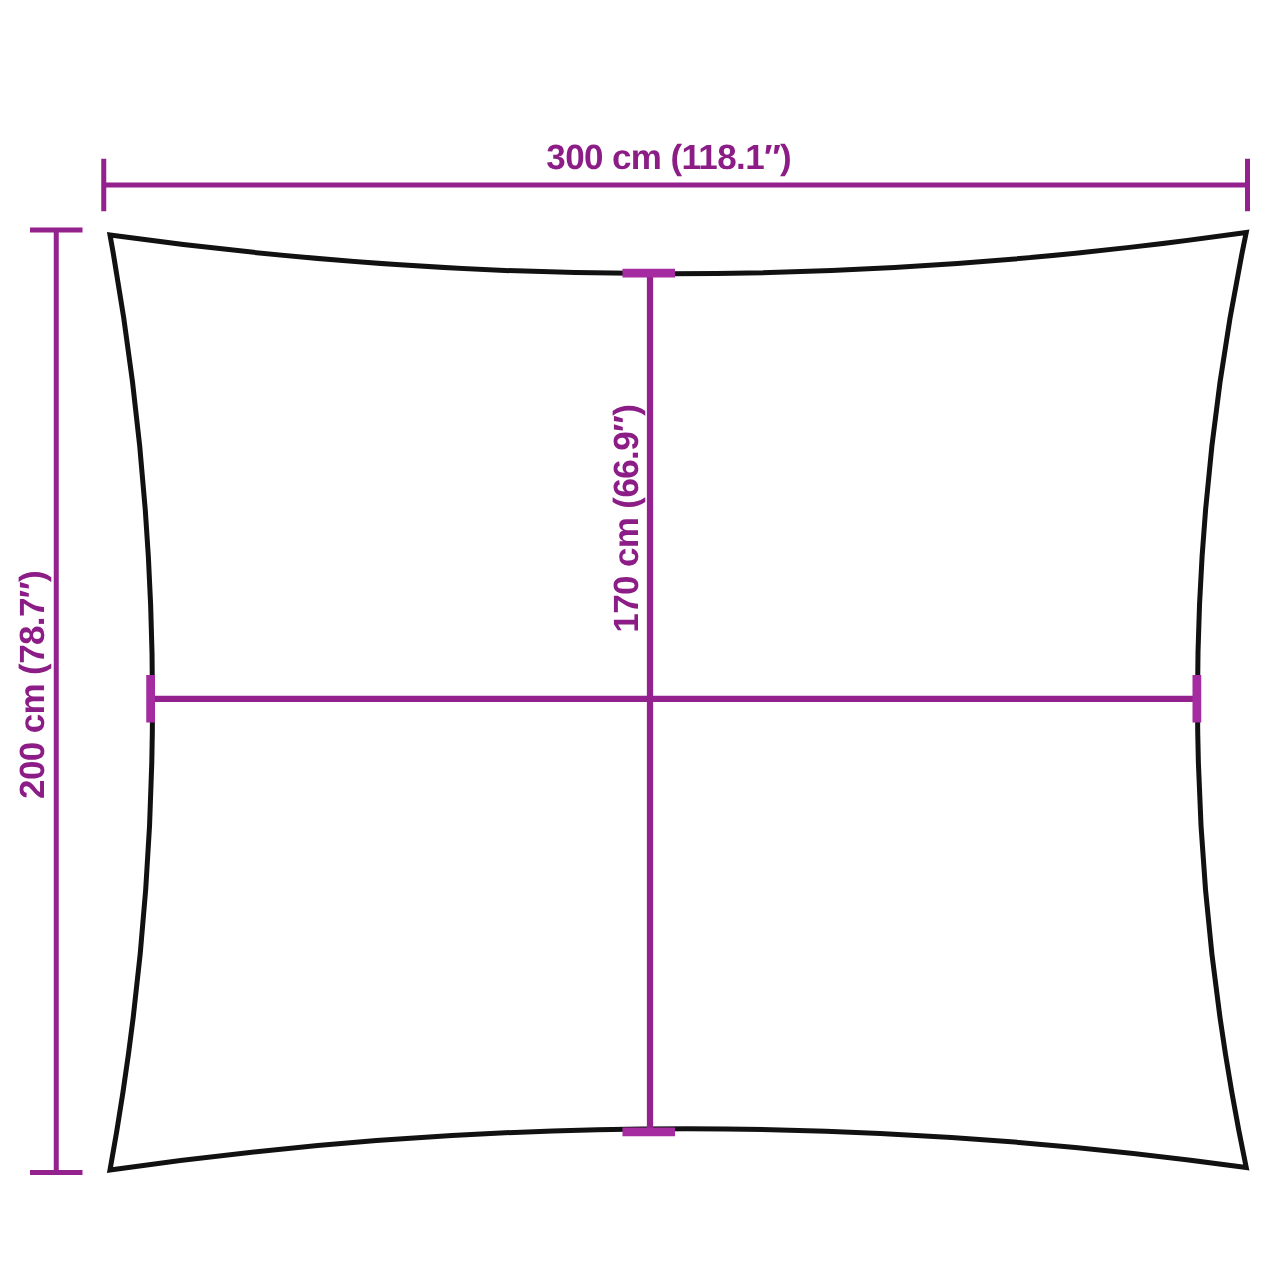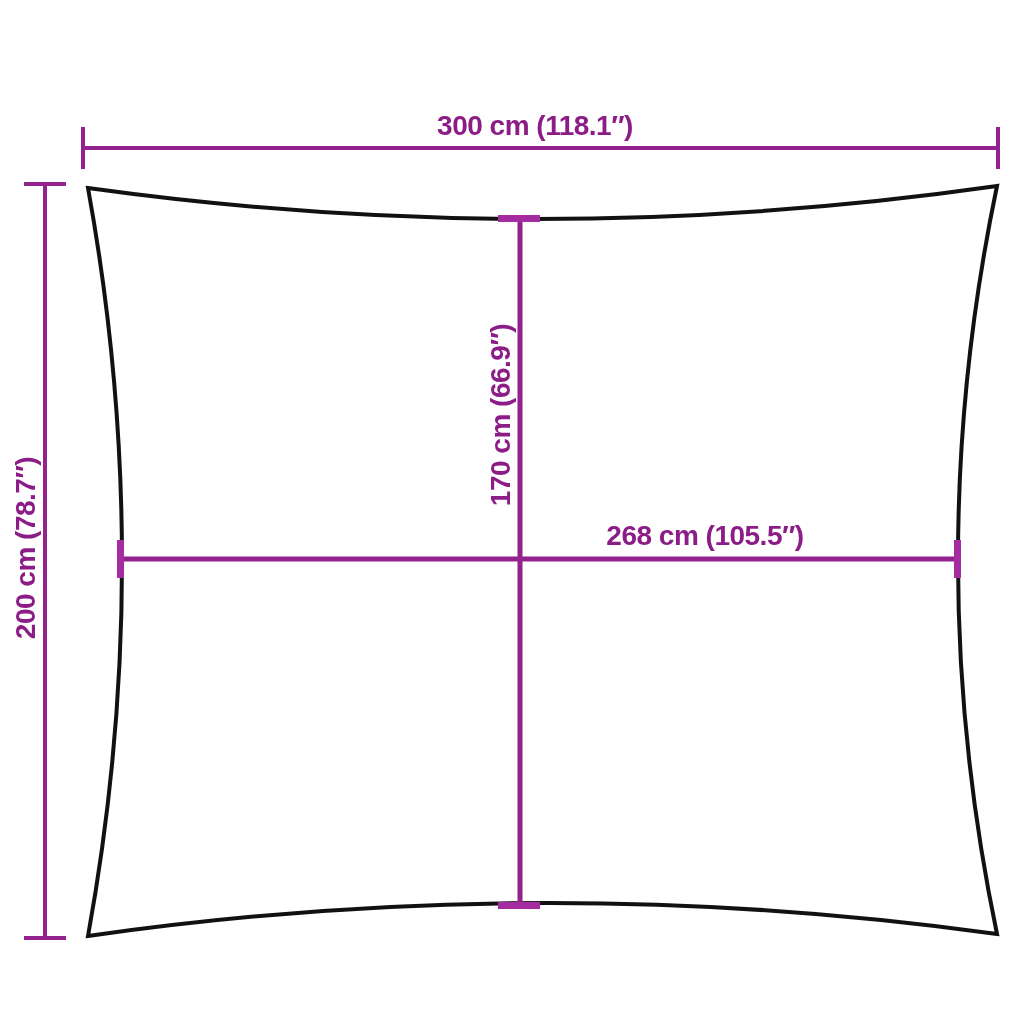--- a/index.html
+++ b/index.html
@@ -102,15 +102,14 @@
     </g>
 
   </svg>
 
   <div class="dim-label label-width">300 cm (118.1″)</div>
 
   <div class="dim-label rotated label-height">200 cm (78.7″)</div>
 
   <div class="dim-label rotated label-inner-height">170 cm (66.9″)</div>
 
-  <div class="dim-label label-inner-width">268 cm (105.5″)</div>
 
 </div>
 
 </body></html>

